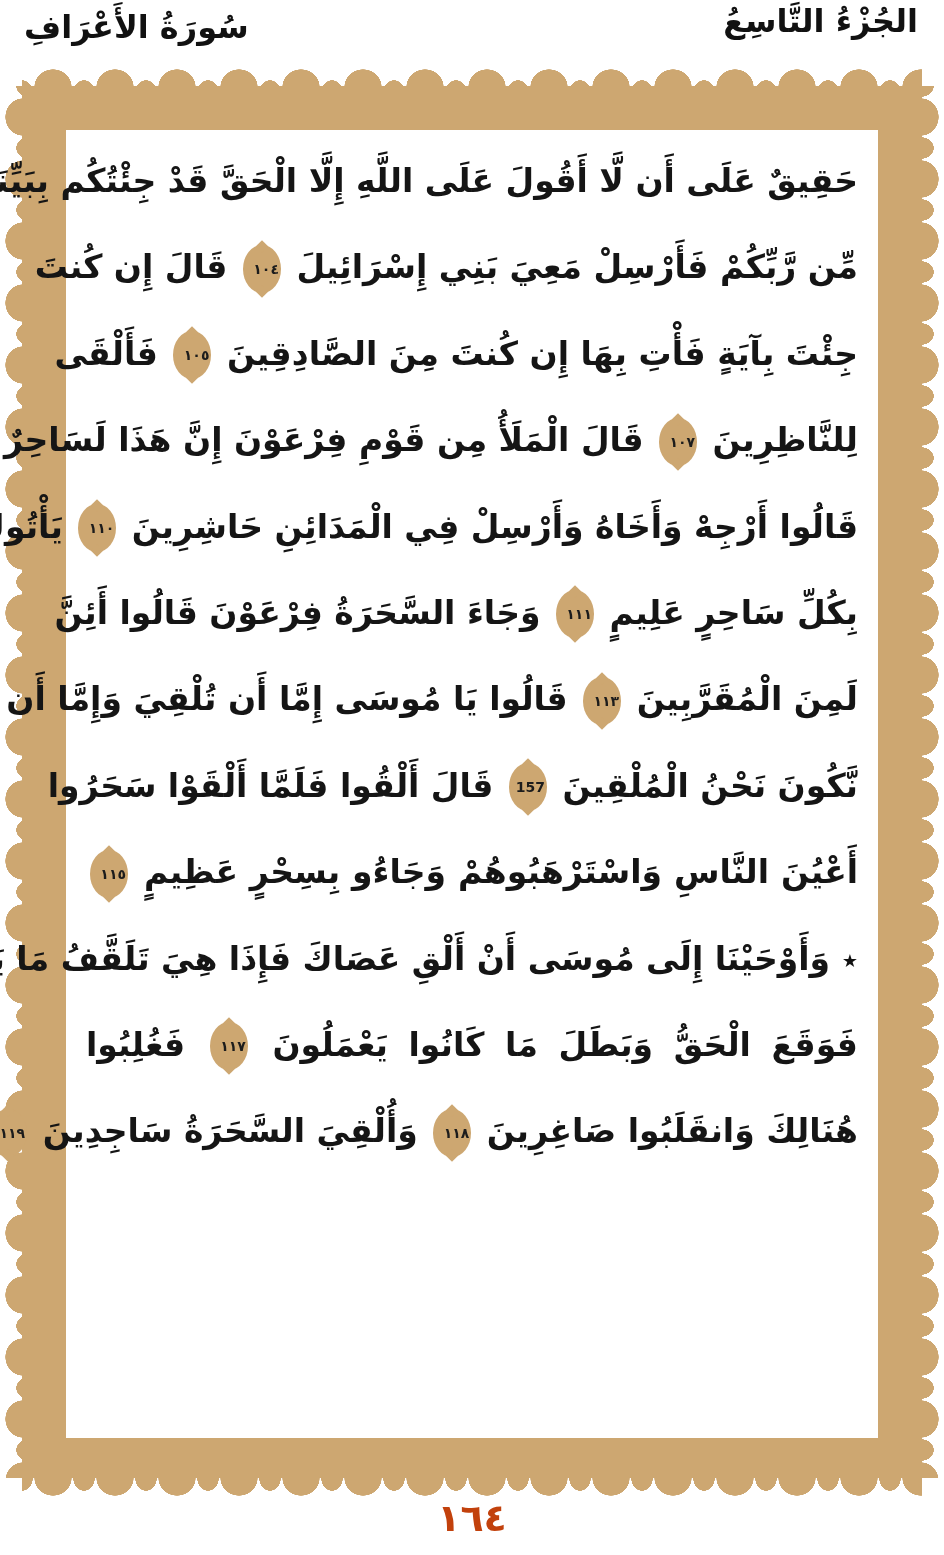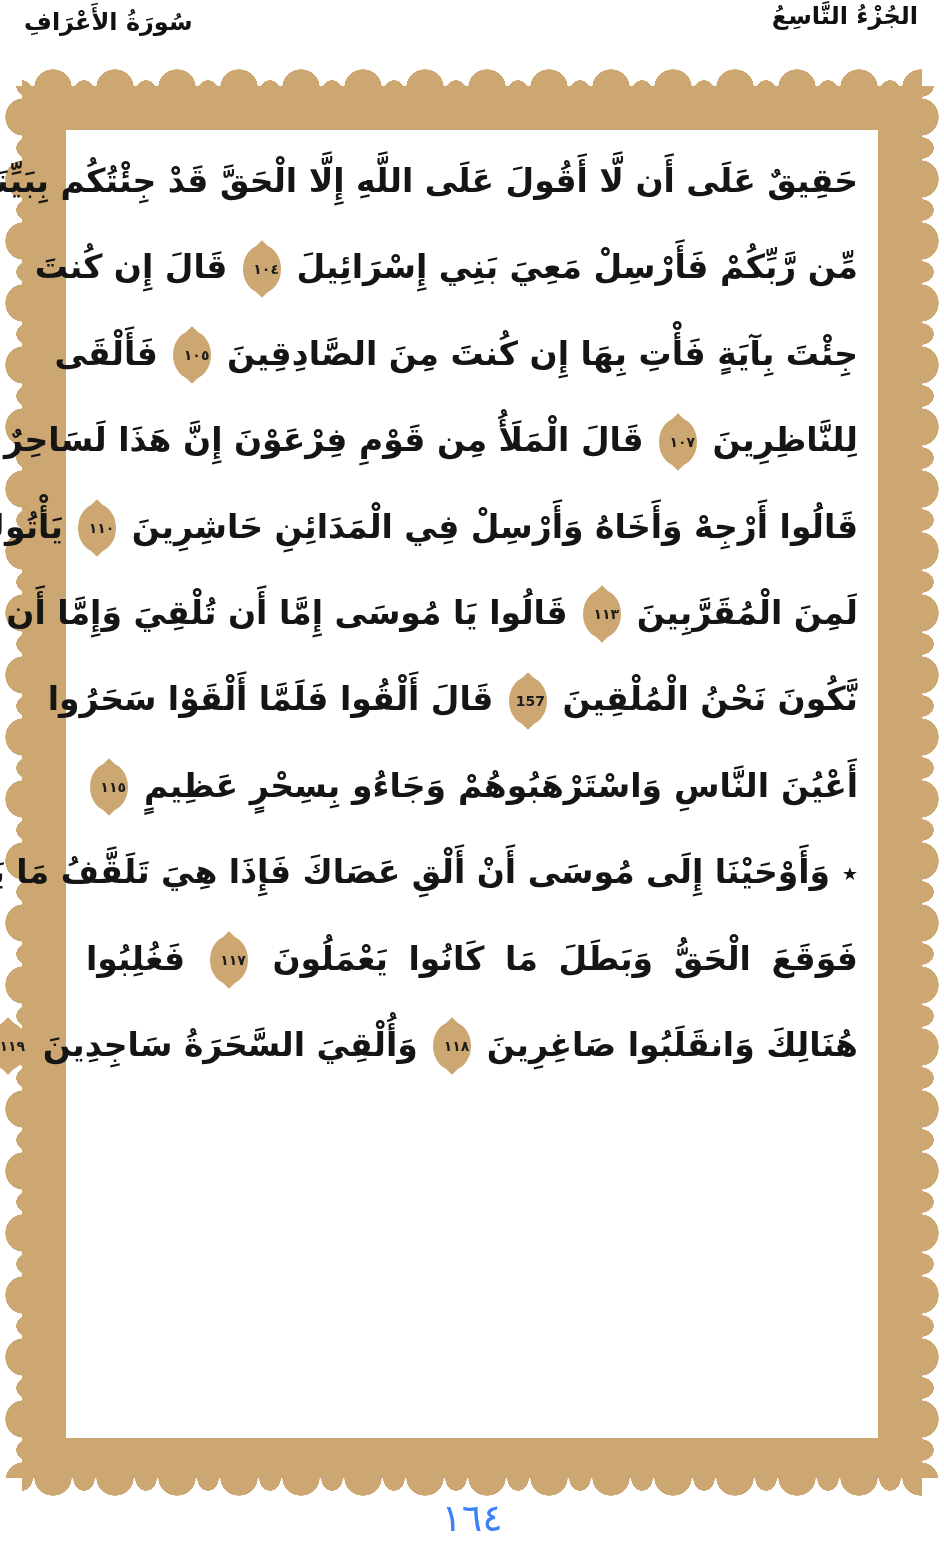--- a/index.html
+++ b/index.html
@@ -11,21 +11,21 @@
     position:relative;
     width:944px;height:1555px;
     background:#ffffff;
     font-family:"DejaVu Sans", sans-serif;
     color:var(--ink);
     overflow:hidden;
   }
   
   .hdr{
     position:absolute;top:2px;
-    font-size:24px;font-weight:bold;
+    font-size:32px;font-weight:bold;
     direction:rtl;white-space:nowrap;
     color:#111;
   }
   .hdr-juz{right:26px;}
   .hdr-surah{left:24px;top:8px;}
   
   .band{
     position:absolute;left:22px;top:86px;width:900px;height:1392px;
     background:var(--tan);
   }
@@ -106,21 +106,21 @@
   .vmark::after{bottom:-3px;}
   .hizb{
     display:inline-block;
     font-size:30px;font-weight:bold;color:#111;
     vertical-align:middle;
   }
   
   .pagenum{
     position:absolute;left:0;right:0;top:1496px;
     text-align:center;
-    font-size:38px;font-weight:normal;color:#3b82f6;
+    font-size:38px;font-weight:bold;color:#c2410c;
     direction:rtl;
   }
 </style>
 </head>
 <body>
 
 <div class="page">
 
   <div class="hdr hdr-juz">الجُزْءُ التَّاسِعُ</div>
   <div class="hdr hdr-surah">سُورَةُ الأَعْرَافِ</div>
@@ -131,20 +131,21 @@
   <div class="edge edge-left"></div>
   <div class="edge edge-right"></div>
   <div class="inner"></div>
 
   <div class="textblock">
       <div class="line"><span class="w">حَقِيقٌ عَلَى أَن لَّا أَقُولَ عَلَى اللَّهِ إِلَّا الْحَقَّ قَدْ جِئْتُكُم بِبَيِّنَةٍ</span></div>
       <div class="line"><span class="w">مِّن رَّبِّكُمْ فَأَرْسِلْ مَعِيَ بَنِي إِسْرَائِيلَ</span> <span class="vmark">١٠٤</span> <span class="w">قَالَ إِن كُنتَ</span></div>
       <div class="line"><span class="w">جِئْتَ بِآيَةٍ فَأْتِ بِهَا إِن كُنتَ مِنَ الصَّادِقِينَ</span> <span class="vmark">١٠٥</span> <span class="w">فَأَلْقَى</span></div>
       <div class="line"><span class="w">لِلنَّاظِرِينَ</span> <span class="vmark">١٠٧</span> <span class="w">قَالَ الْمَلَأُ مِن قَوْمِ فِرْعَوْنَ إِنَّ هَذَا لَسَاحِرٌ</span></div>
       <div class="line"><span class="w">قَالُوا أَرْجِهْ وَأَخَاهُ وَأَرْسِلْ فِي الْمَدَائِنِ حَاشِرِينَ</span> <span class="vmark">١١٠</span> <span class="w">يَأْتُوكَ</span></div>
+      <div class="line"><span class="w">بِكُلِّ سَاحِرٍ عَلِيمٍ</span> <span class="vmark">١١١</span> <span class="w">وَجَاءَ السَّحَرَةُ فِرْعَوْنَ قَالُوا أَئِنَّ</span></div>
       <div class="line"><span class="w">لَمِنَ الْمُقَرَّبِينَ</span> <span class="vmark">١١٣</span> <span class="w">قَالُوا يَا مُوسَى إِمَّا أَن تُلْقِيَ وَإِمَّا أَن</span></div>
       <div class="line"><span class="w">نَّكُونَ نَحْنُ الْمُلْقِينَ</span> <span class="vmark">157</span> <span class="w">قَالَ أَلْقُوا فَلَمَّا أَلْقَوْا سَحَرُوا</span></div>
       <div class="line"><span class="w">أَعْيُنَ النَّاسِ وَاسْتَرْهَبُوهُمْ وَجَاءُو بِسِحْرٍ عَظِيمٍ</span> <span class="vmark">١١٥</span></div>
       <div class="line"><span class="hizb">٭</span> <span class="w">وَأَوْحَيْنَا إِلَى مُوسَى أَنْ أَلْقِ عَصَاكَ فَإِذَا هِيَ تَلَقَّفُ مَا يَأْفِكُونَ</span> <span class="vmark">١١٦</span></div>
       <div class="line"><span class="w">فَوَقَعَ الْحَقُّ وَبَطَلَ مَا كَانُوا يَعْمَلُونَ</span> <span class="vmark">١١٧</span> <span class="w">فَغُلِبُوا</span></div>
       <div class="line"><span class="w">هُنَالِكَ وَانقَلَبُوا صَاغِرِينَ</span> <span class="vmark">١١٨</span> <span class="w">وَأُلْقِيَ السَّحَرَةُ سَاجِدِينَ</span> <span class="vmark">١١٩</span></div>
     </div>
 
   <div class="pagenum">١٦٤</div>
 

